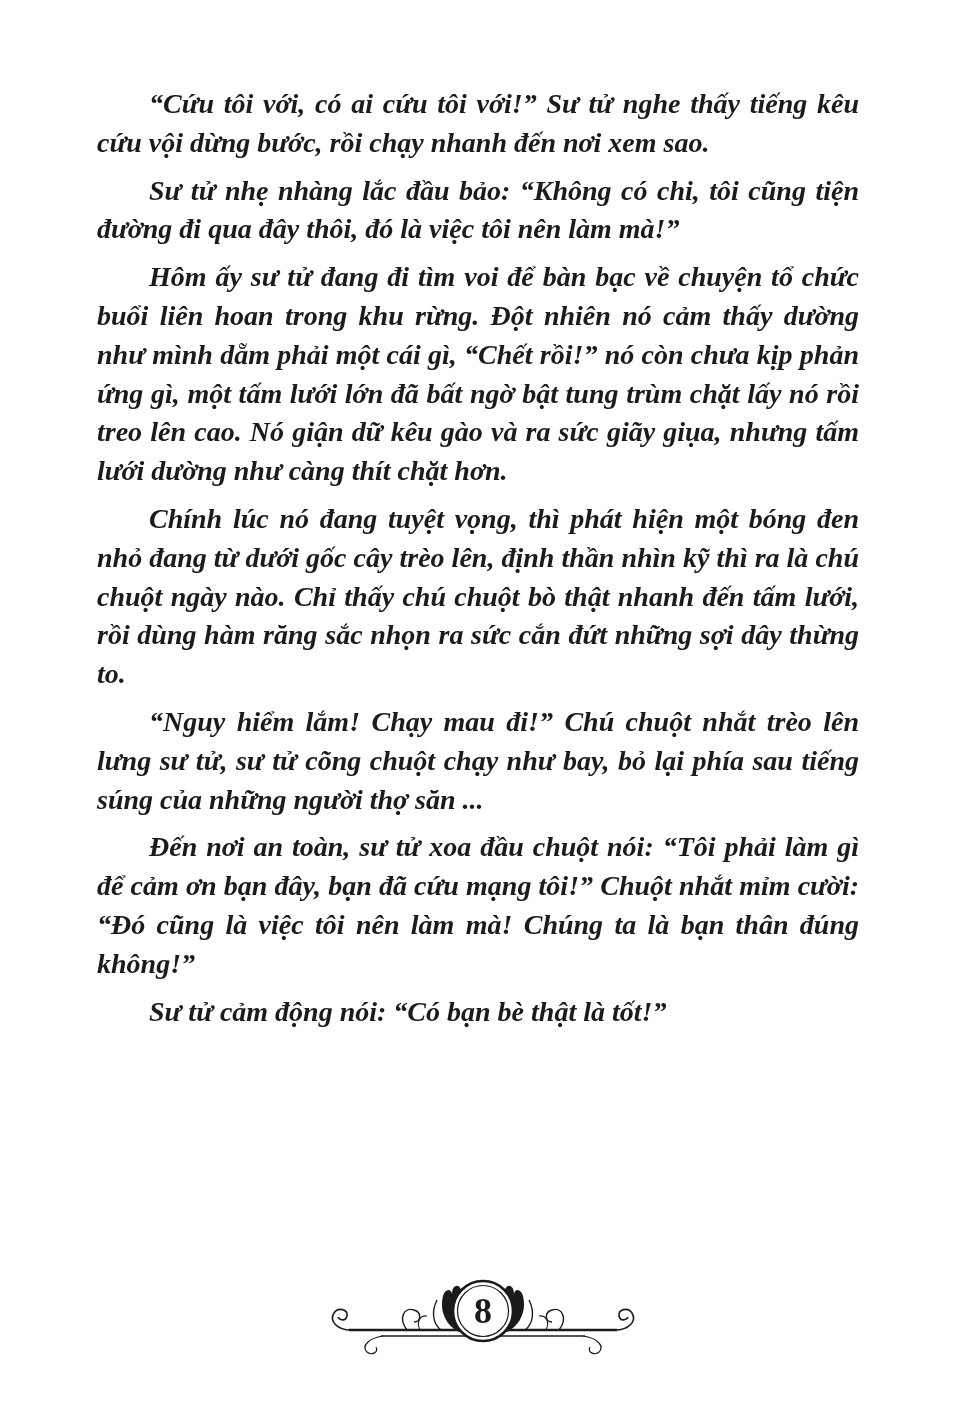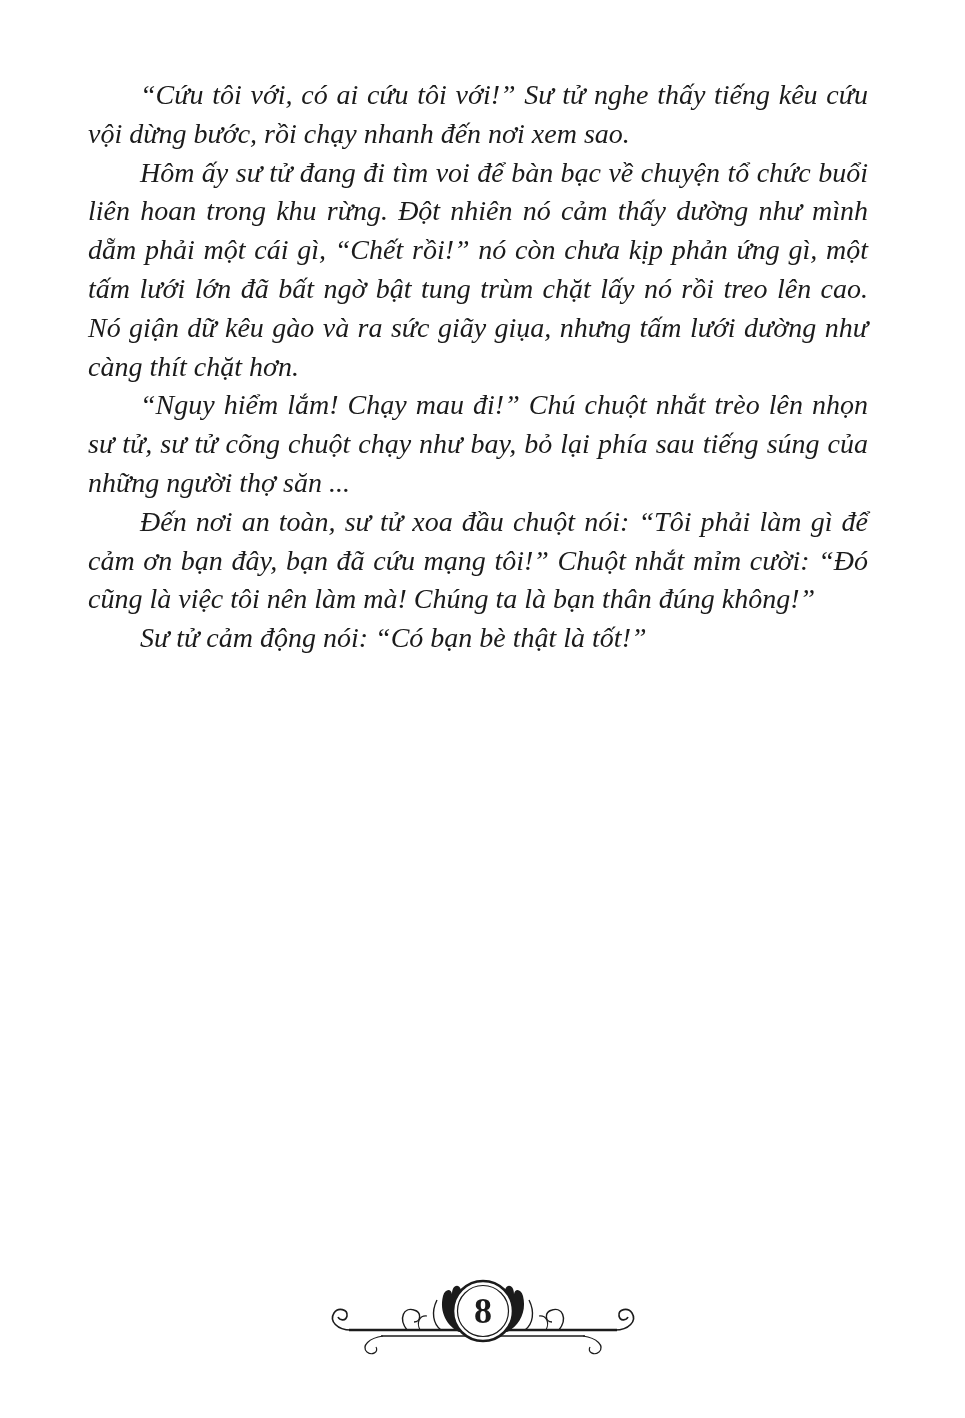--- a/index.html
+++ b/index.html
@@ -20,23 +20,24 @@
     left: 88px;
     top: 76px;
     width: 780px;
     color: #1b1b1b;
     font-style: italic;
     font-size: 28px;
     line-height: 38.8px;
     text-align: justify;
   }
   .story p {
-    margin: 0;
+    margin: 9px;
     padding: 0;
     text-indent: 52px;
+    font-weight: bold;
   }
   .footer-ornament {
     position: absolute;
     top: 1262px;
     left: 50%;
     transform: translateX(-50%);
     width: 320px;
     height: 104px;
   }
   .footer-ornament svg { display: block; }
@@ -45,22 +46,24 @@
     font-weight: bold;
   }
 </style>
 </head>
 <body>
 
 <main class="page">
 
   <section class="story">
     <p>“Cứu tôi với, có ai cứu tôi với!” Sư tử nghe thấy tiếng kêu cứu vội dừng bước, rồi chạy nhanh đến nơi xem sao.</p>
+    <p>Sư tử nhẹ nhàng lắc đầu bảo: “Không có chi, tôi cũng tiện đường đi qua đây thôi, đó là việc tôi nên làm mà!”</p>
     <p>Hôm ấy sư tử đang đi tìm voi để bàn bạc về chuyện tổ chức buổi liên hoan trong khu rừng. Đột nhiên nó cảm thấy dường như mình dẵm phải một cái gì, “Chết rồi!” nó còn chưa kịp phản ứng gì, một tấm lưới lớn đã bất ngờ bật tung trùm chặt lấy nó rồi treo lên cao. Nó giận dữ kêu gào và ra sức giãy giụa, nhưng tấm lưới dường như càng thít chặt hơn.</p>
-    <p>“Nguy hiểm lắm! Chạy mau đi!” Chú chuột nhắt trèo lên nhọn sư tử, sư tử cõng chuột chạy như bay, bỏ lại phía sau tiếng súng của những người thợ săn ...</p>
+    <p>Chính lúc nó đang tuyệt vọng, thì phát hiện một bóng đen nhỏ đang từ dưới gốc cây trèo lên, định thần nhìn kỹ thì ra là chú chuột ngày nào. Chỉ thấy chú chuột bò thật nhanh đến tấm lưới, rồi dùng hàm răng sắc nhọn ra sức cắn đứt những sợi dây thừng to.</p>
+    <p>“Nguy hiểm lắm! Chạy mau đi!” Chú chuột nhắt trèo lên lưng sư tử, sư tử cõng chuột chạy như bay, bỏ lại phía sau tiếng súng của những người thợ săn ...</p>
     <p>Đến nơi an toàn, sư tử xoa đầu chuột nói: “Tôi phải làm gì để cảm ơn bạn đây, bạn đã cứu mạng tôi!” Chuột nhắt mỉm cười: “Đó cũng là việc tôi nên làm mà! Chúng ta là bạn thân đúng không!”</p>
     <p>Sư tử cảm động nói: “Có bạn bè thật là tốt!”</p>
   </section>
 
   <div class="footer-ornament">
     <svg width="320" height="104" viewBox="0 0 320 104" aria-hidden="true">
 
       <g stroke="#1b1b1b" fill="none">
         <path d="M160 68 H26" stroke-width="2.4"></path>
         <path d="M160 74 H58" stroke-width="1.3"></path>

